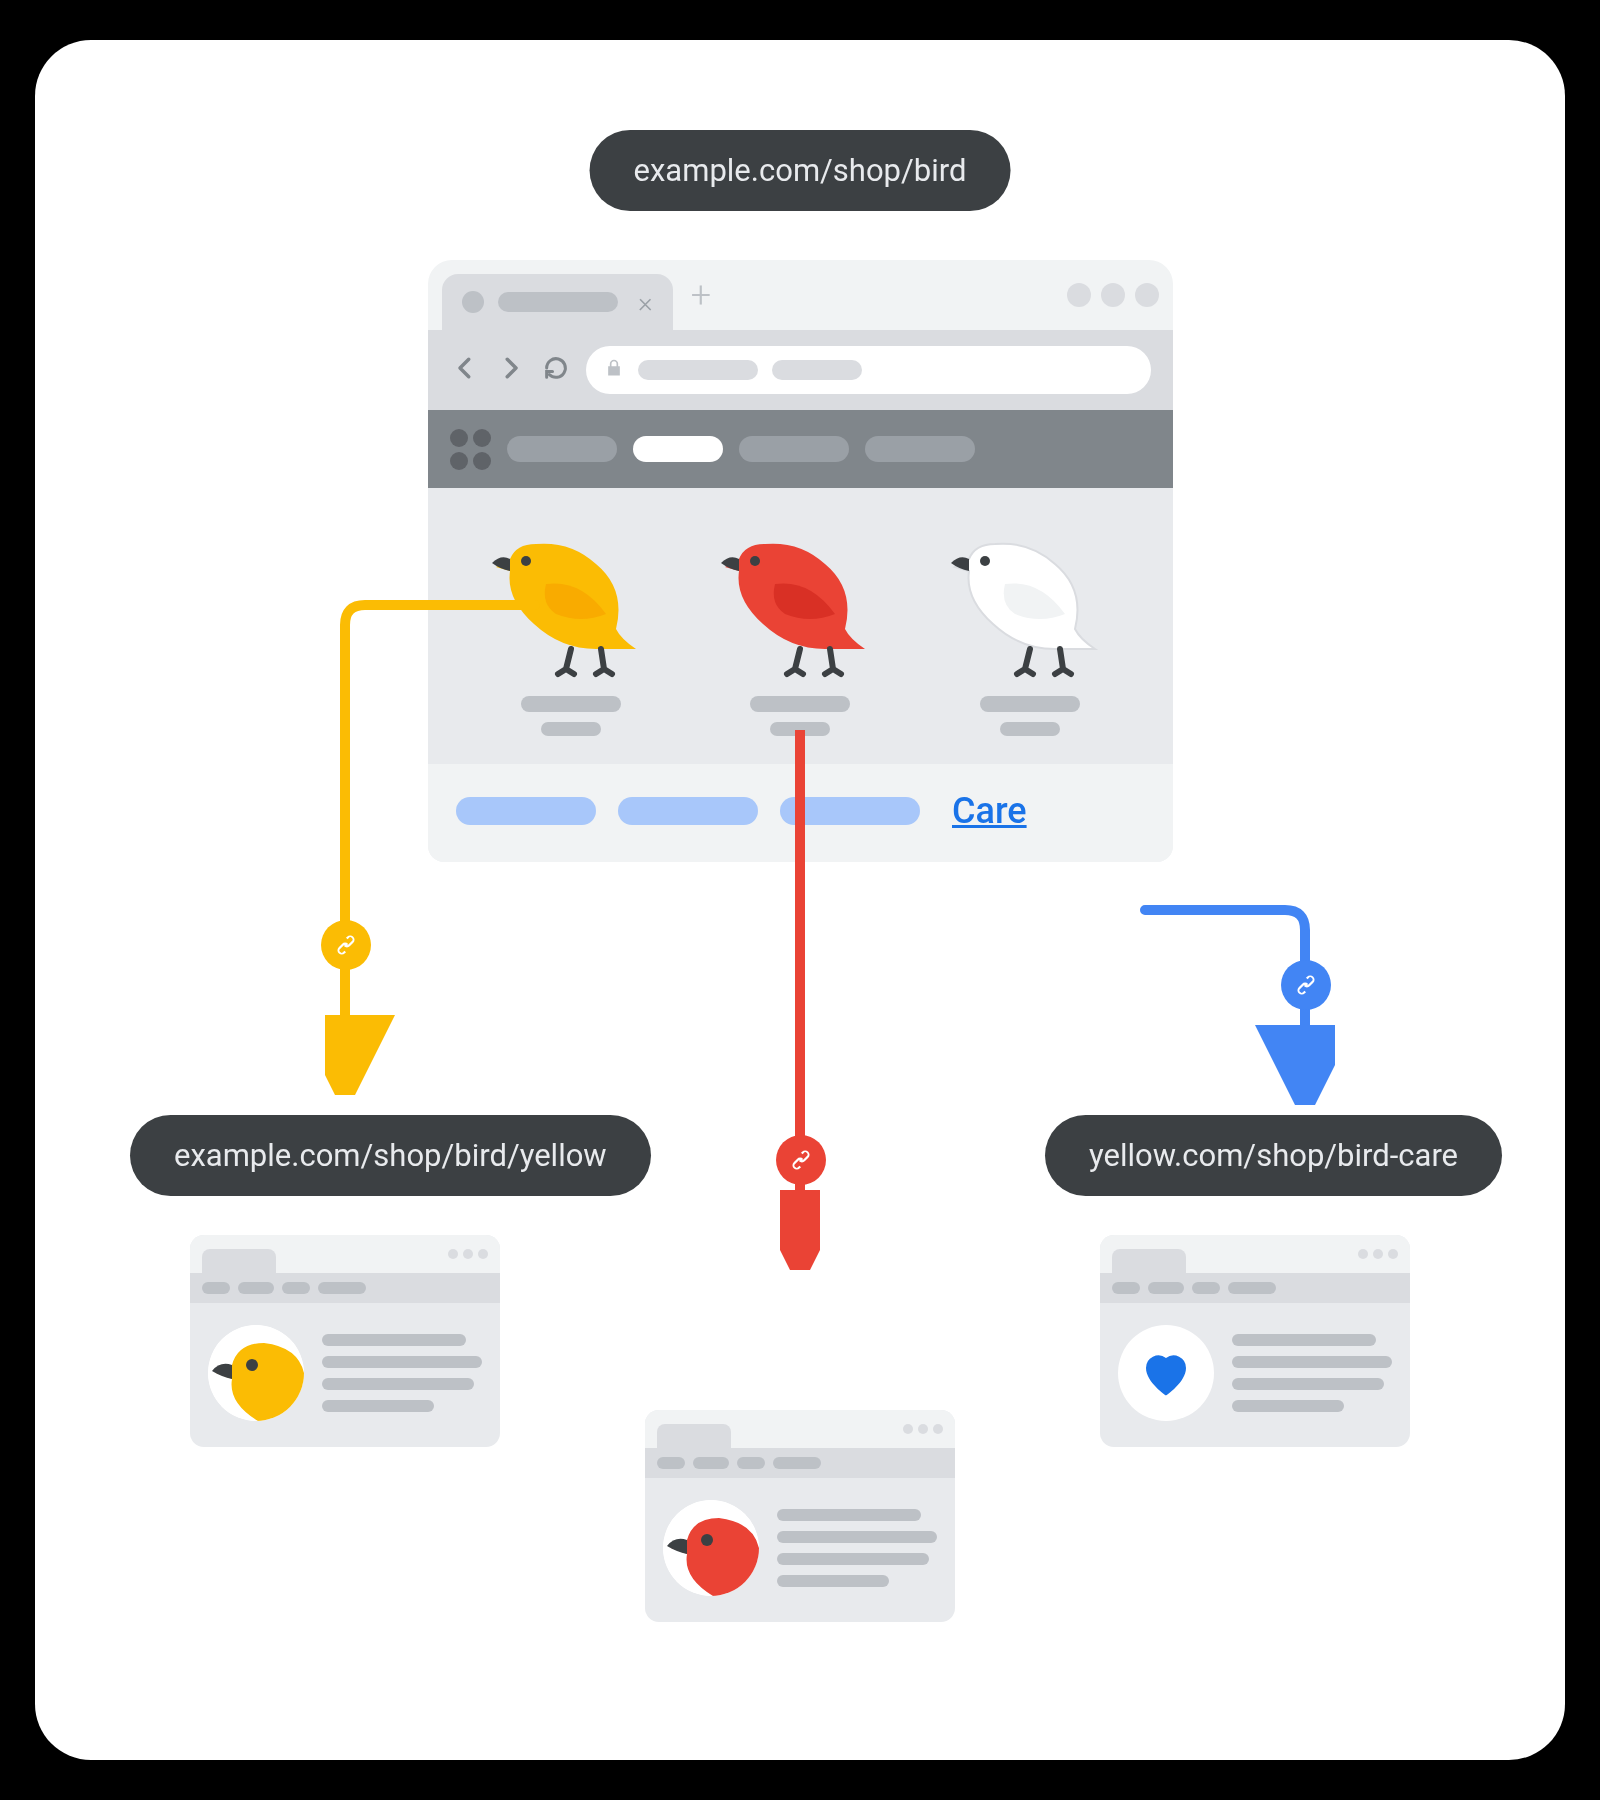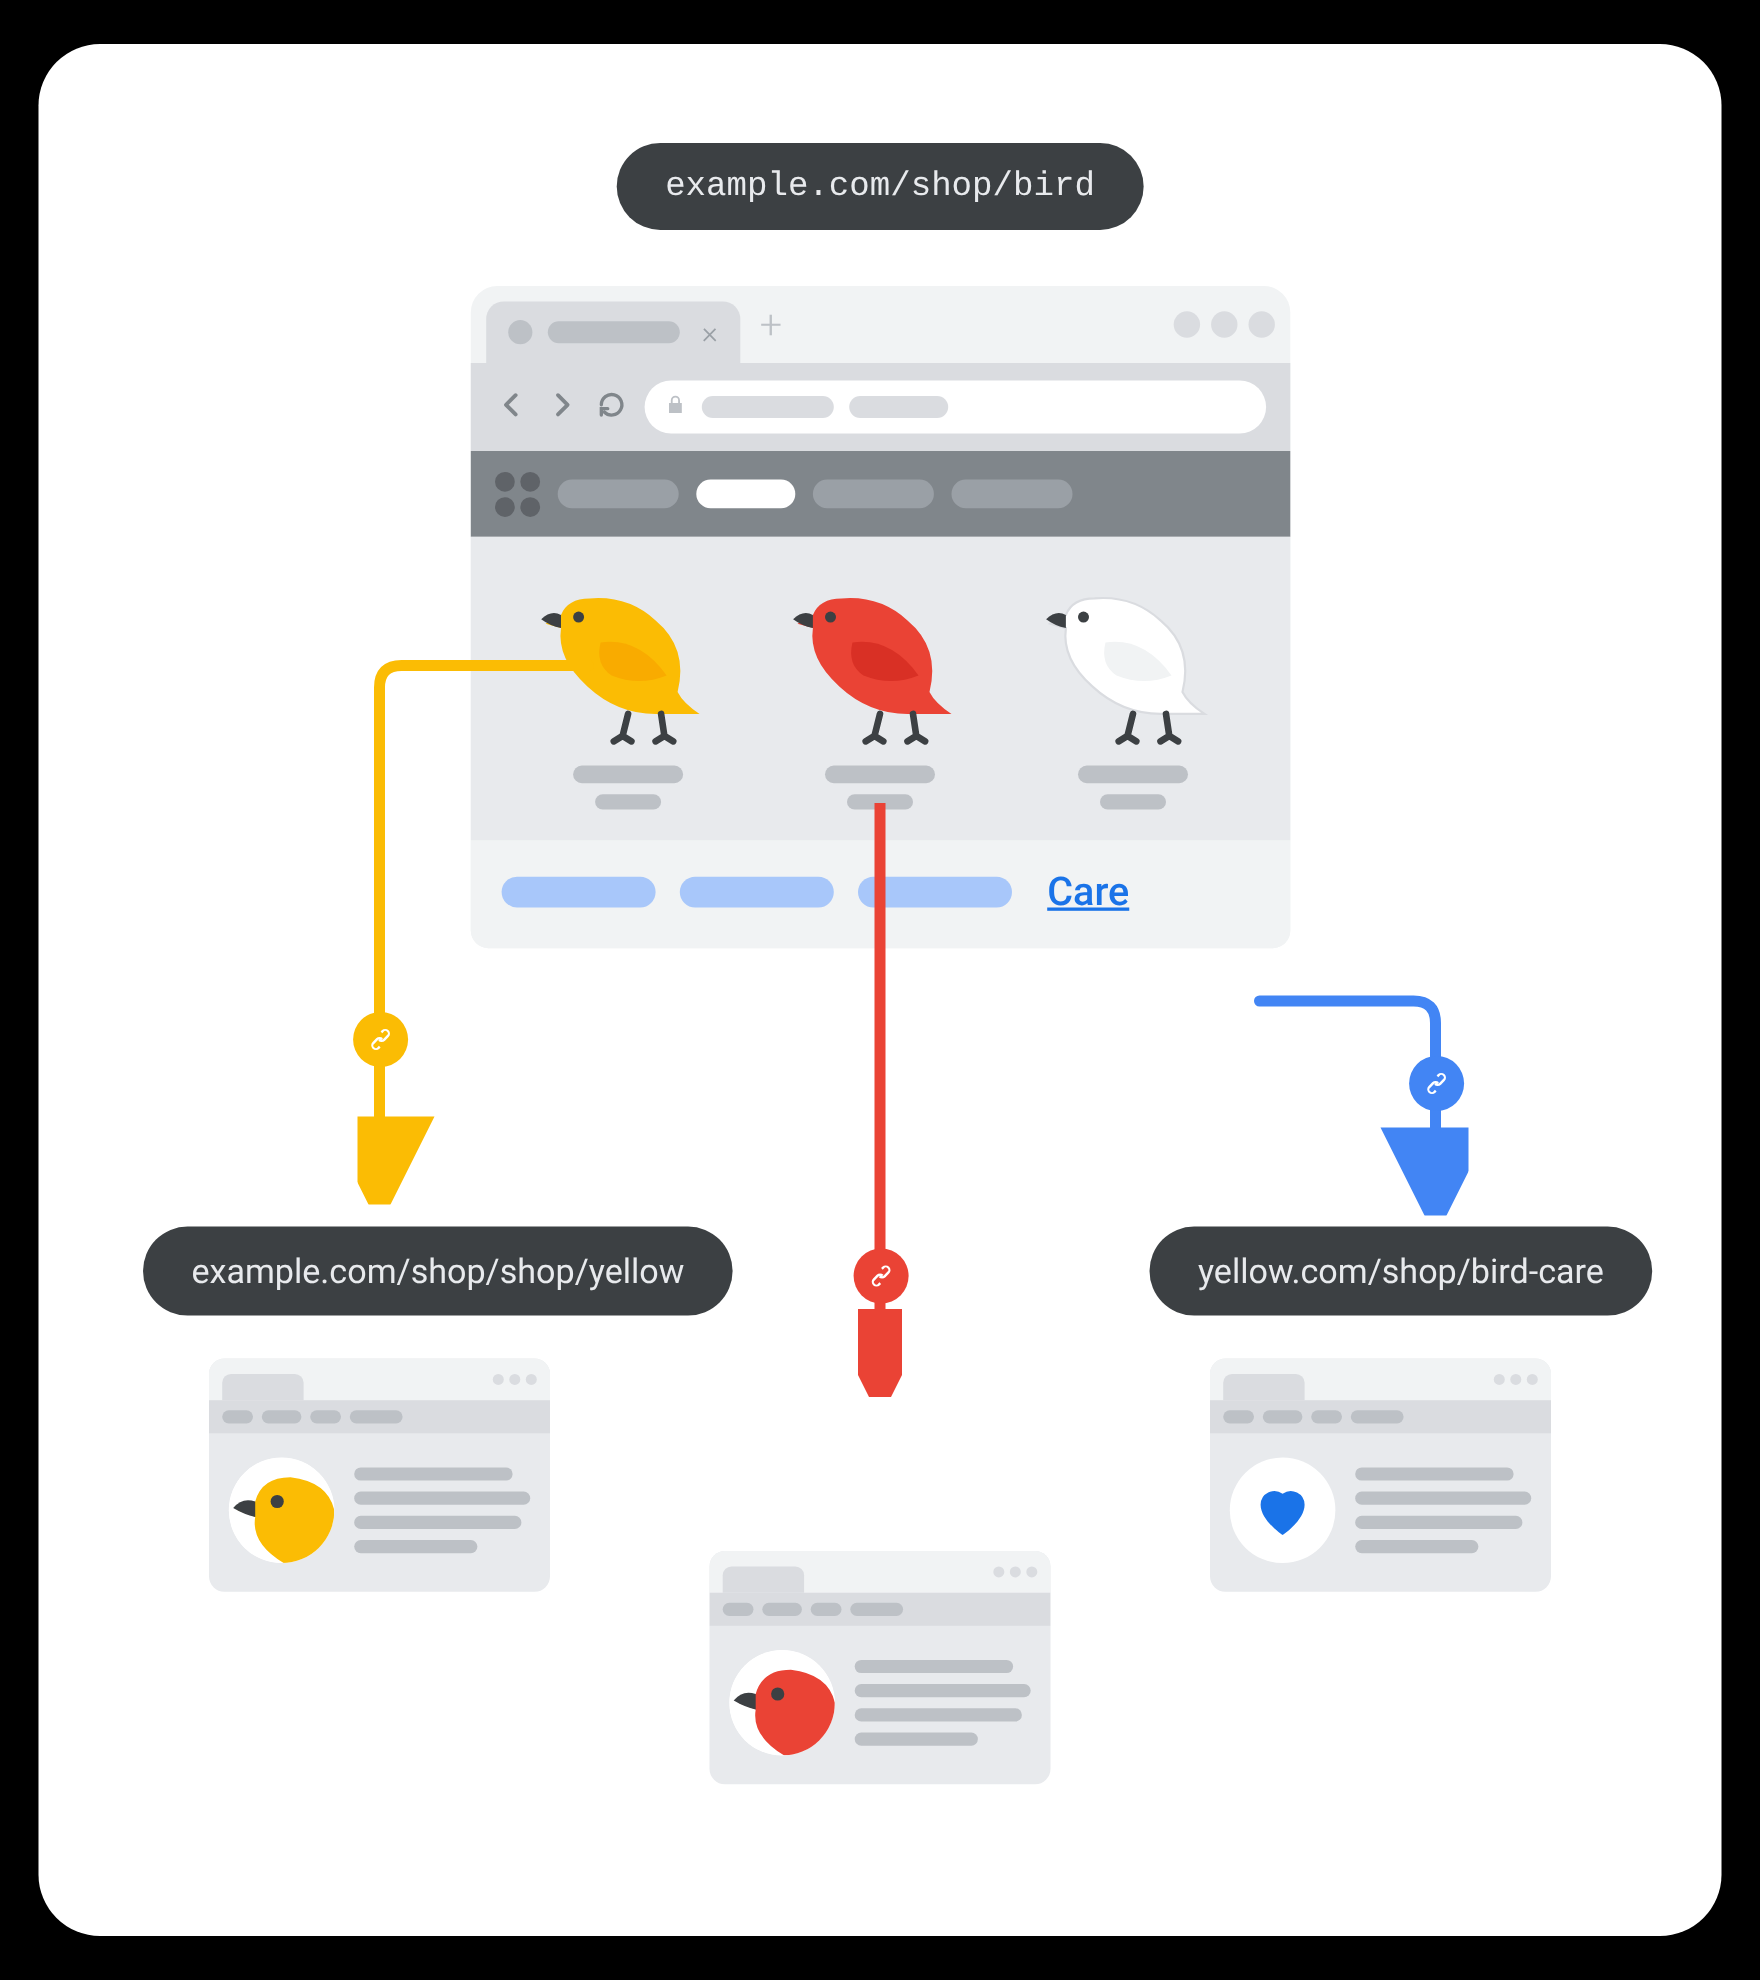--- a/index.html
+++ b/index.html
@@ -202,21 +202,21 @@
     overflow: hidden;
   }
   .mini-lines { flex: 1; display: flex; flex-direction: column; gap: 10px; }
   .mini-line { height: 12px; background: #bdc1c6; border-radius: 6px; }
 </style>
 </head>
 <body>
 
 <div class="canvas">
 
-  <div class="url-pill" style="left: 50%; top: 90px; transform: translateX(-50%); font-family: Liberation Mono, monospace;">example.com/shop/bird</div>
+  <div class="url-pill" style="left: 50%; top: 90px; transform: translateX(-50%);">example.com/shop/bird</div>
 
   <div class="browser-main">
     <div class="browser-tabs">
       <div class="tab-active">
         <span class="tab-dot"></span>
         <span class="tab-line"></span>
         <span class="tab-x">×</span>
       </div>
       <span class="tab-plus">+</span>
       <div class="window-dots">
@@ -347,21 +347,21 @@
         </marker>
       </defs>
     <path d="M10 15 H150 Q170 15 170 35 V180" fill="none" stroke="#4285f4" stroke-width="10" stroke-linecap="round" marker-end="url(#ah-b)"></path>
   </svg>
   <div class="link-badge" style="left:1246px; top:920px; background:#4285f4;">
     <svg width="26" height="26" viewBox="0 0 24 24">
         <path fill="#fff" d="M10 13a4 4 0 0 0 5.7 0l3-3a4 4 0 0 0-5.7-5.7l-1 1 1.4 1.4 1-1a2 2 0 1 1 2.8 2.8l-3 3a2 2 0 0 1-2.8 0L10 13zm4-2a4 4 0 0 0-5.7 0l-3 3a4 4 0 0 0 5.7 5.7l1-1-1.4-1.4-1 1a2 2 0 1 1-2.8-2.8l3-3a2 2 0 0 1 2.8 0L14 11z"></path>
       </svg>
   </div>
 
-  <div class="url-pill" style="left:95px; top:1075px;">example.com/shop/shop/yellow</div>
+  <div class="url-pill" style="left:95px; top:1075px;">example.com/shop/bird/yellow</div>
   <div class="url-pill" style="left:1010px; top:1075px;">yellow.com/shop/bird-care</div>
 
   <div class="mini-browser" style="left:155px; top:1195px;">
     <div class="mini-top">
       <div class="mini-tab"></div>
       <div class="mini-dots">
           <span></span>
           <span></span>
           <span></span>
         </div>

